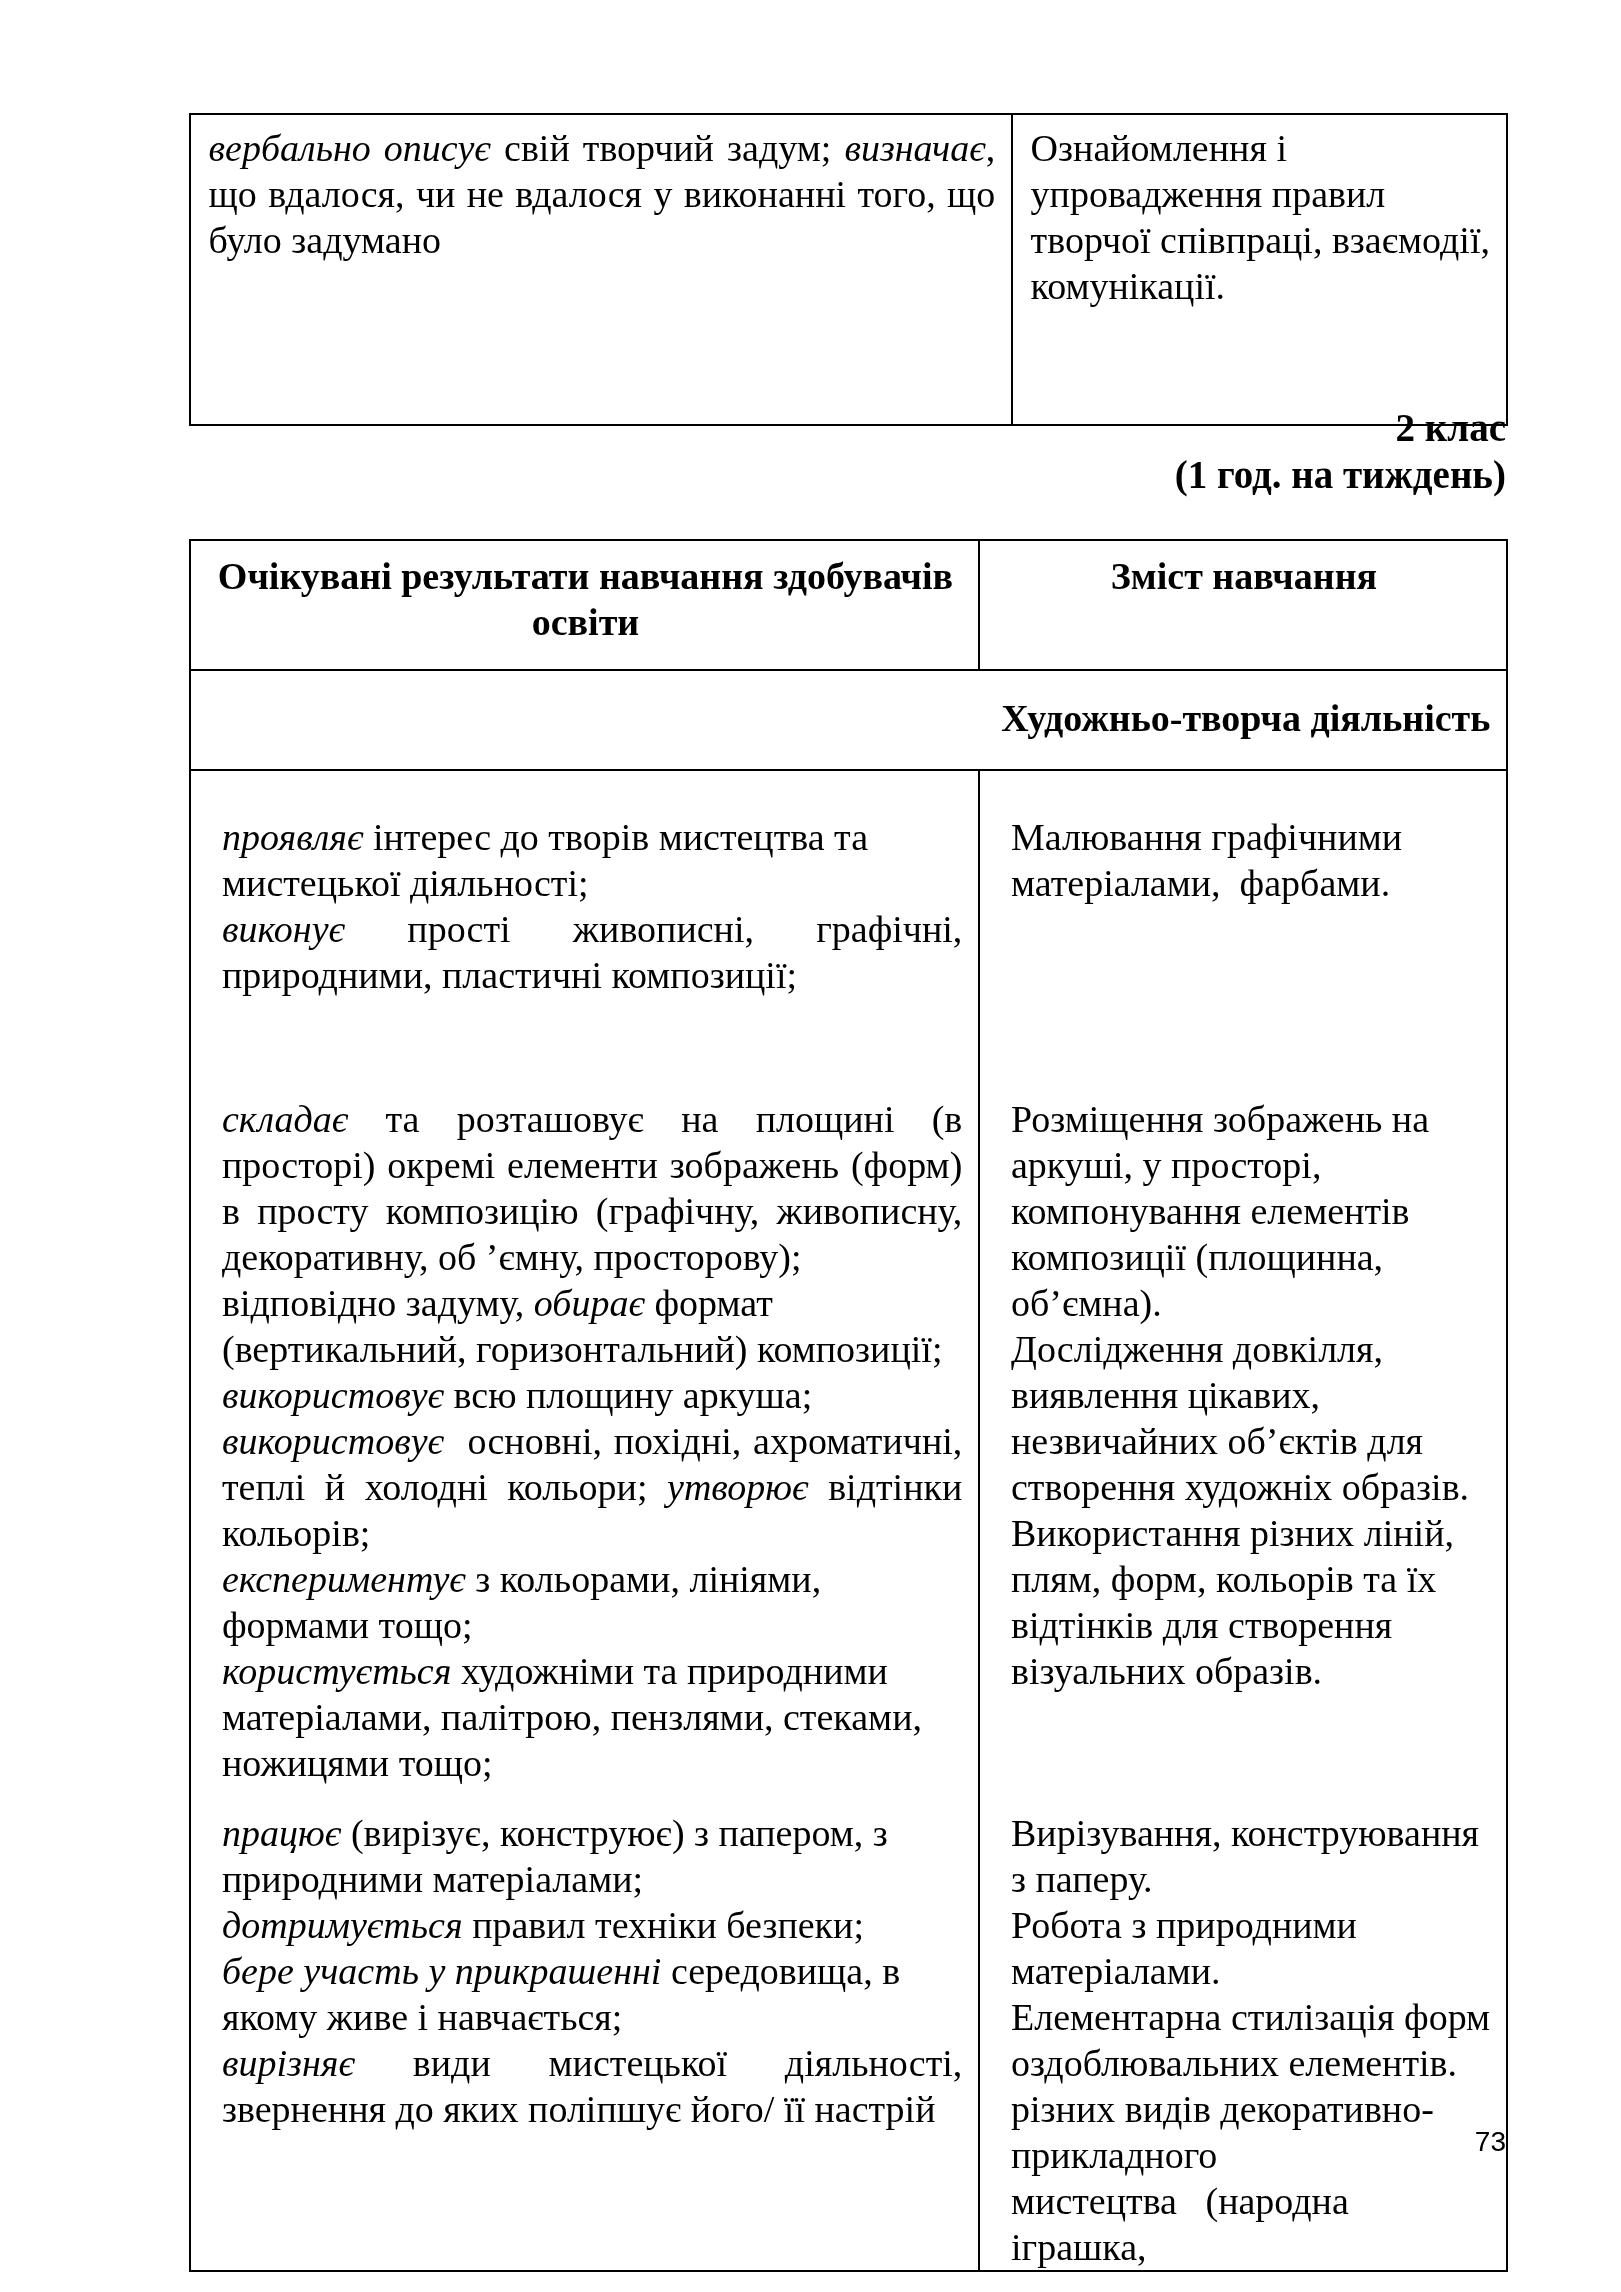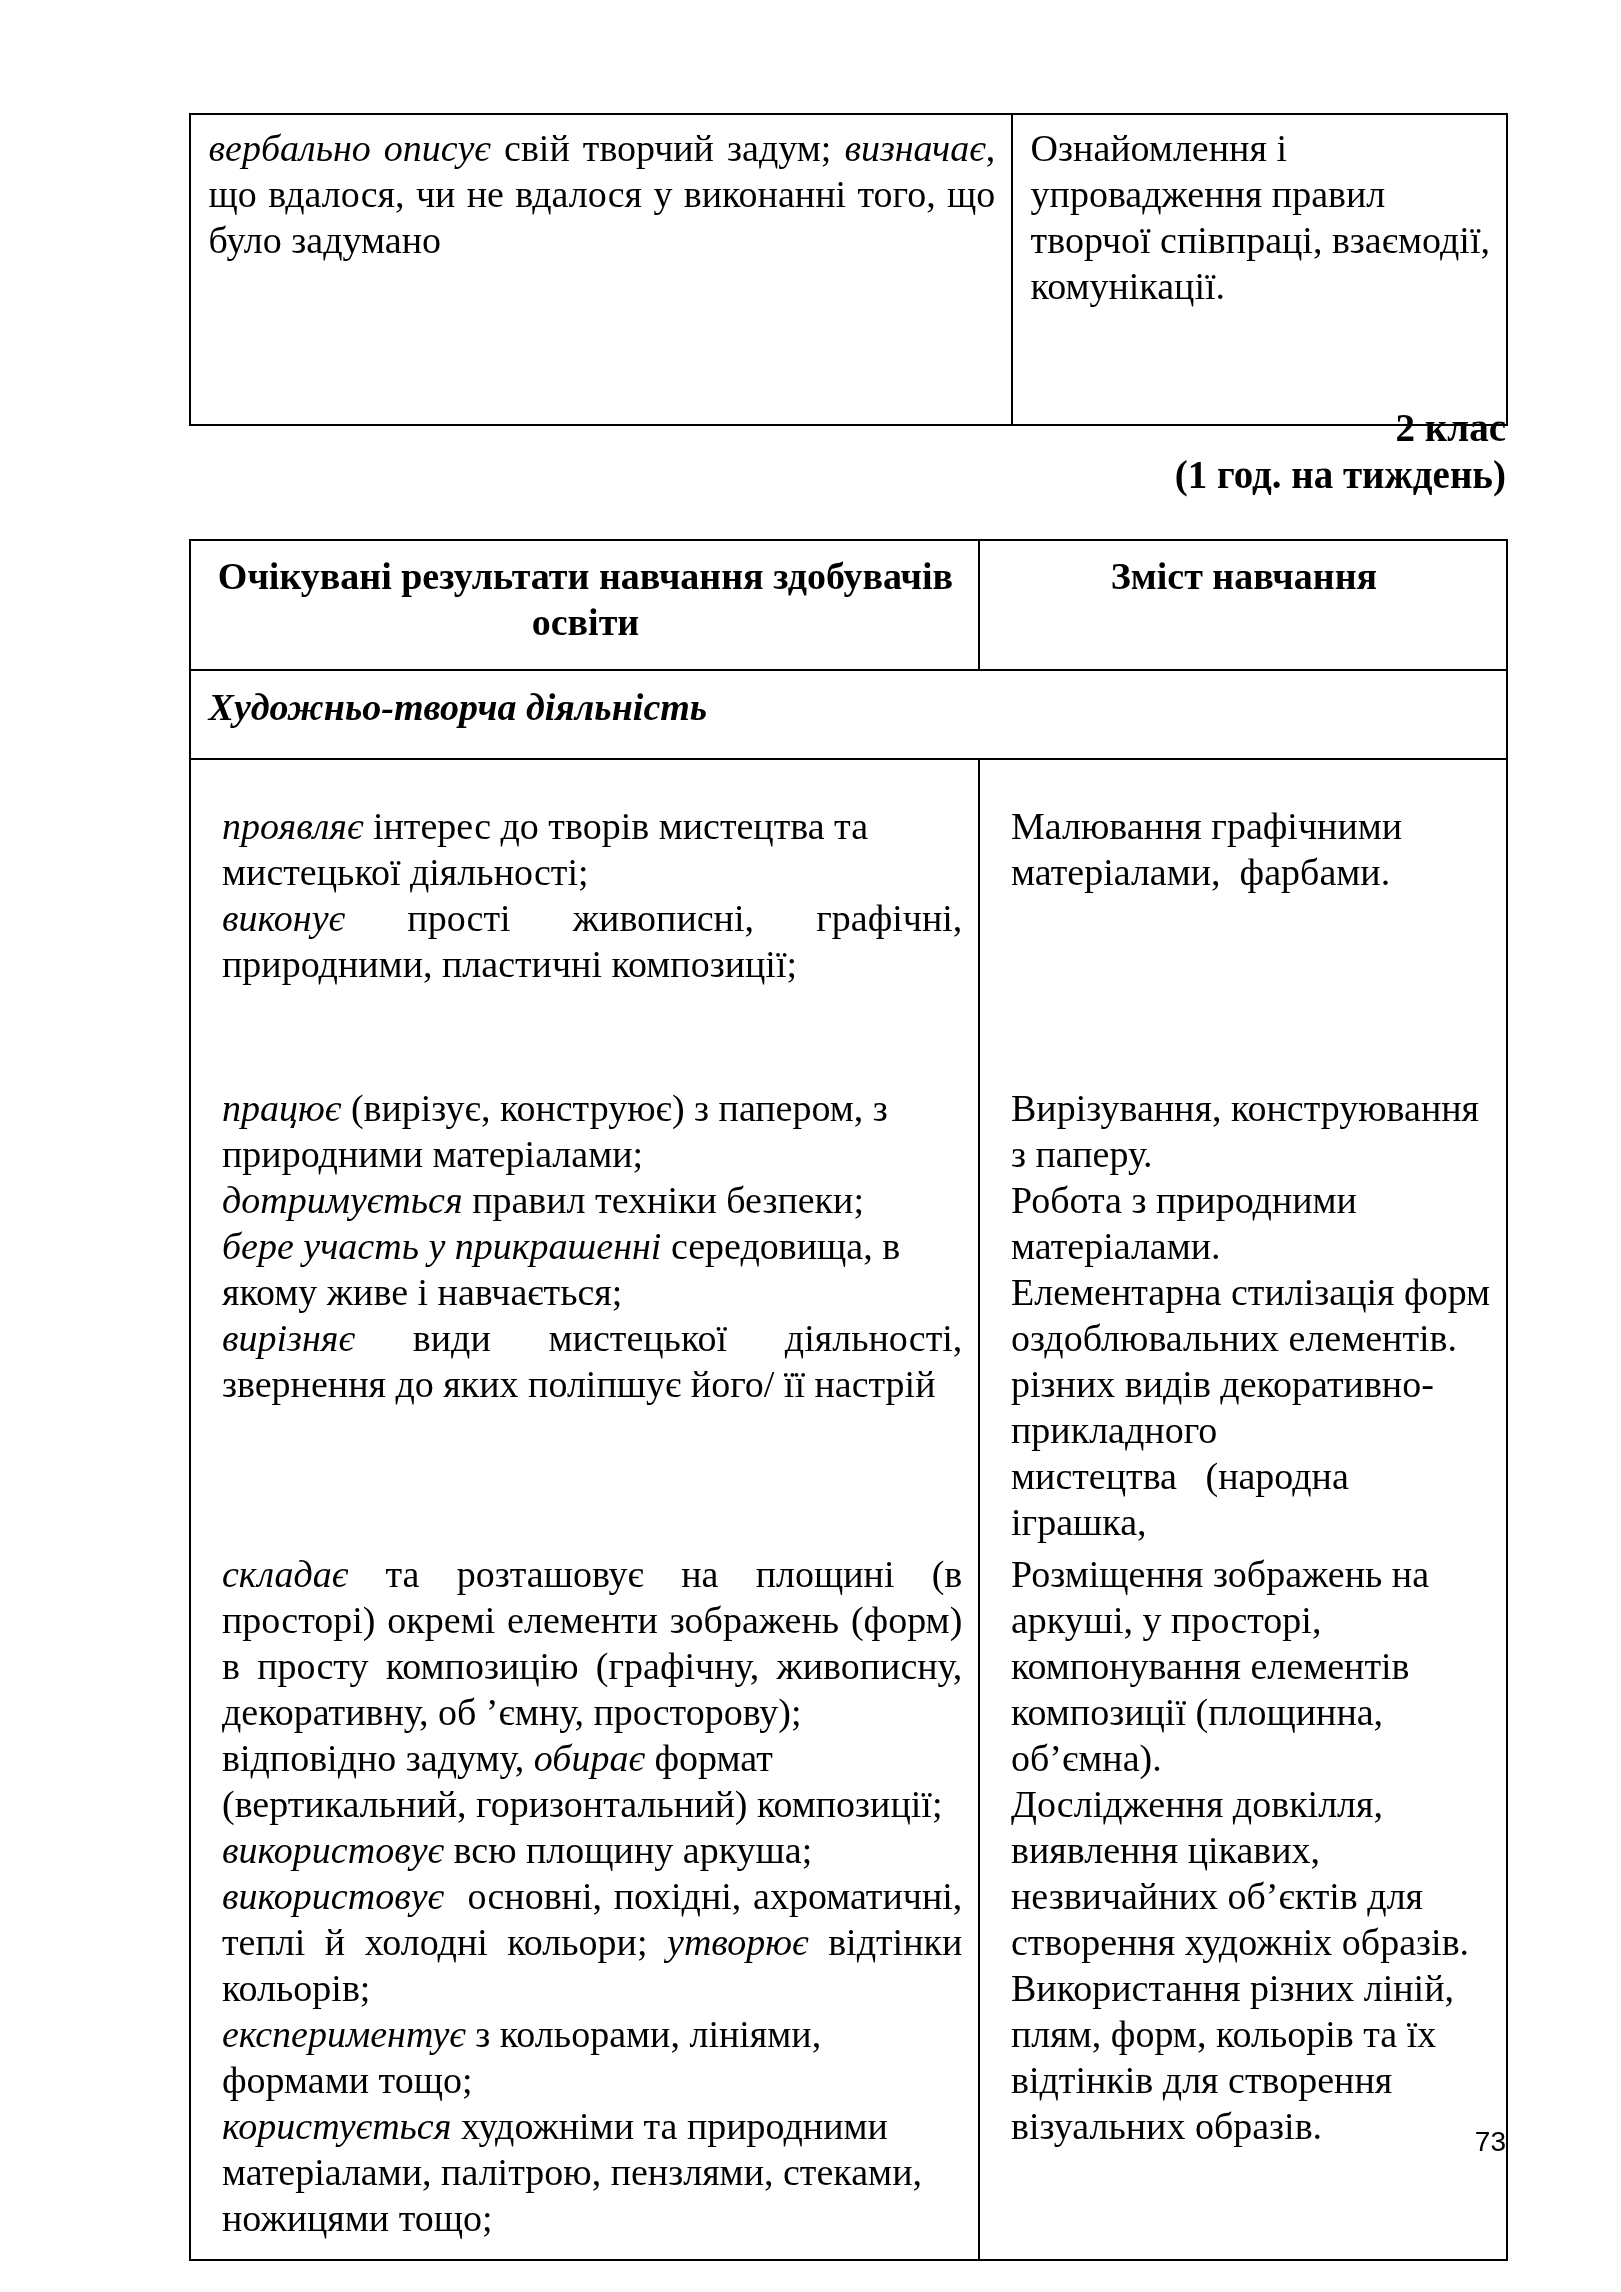--- a/index.html
+++ b/index.html
@@ -36,21 +36,21 @@
 
   
   .tbl-main { top:539px; width:1317px; height:1547px; border-bottom:2.9px solid #000; }
   .col-m1 { width:789px; } .col-m2 { width:528px; }
   .hdr-row td {
     height:116px; border-top:2.9px solid #000; border-bottom:2.9px solid #000;
     text-align:center; font-weight:bold; padding-top:11.8px;
   }
   .sec-row td {
     height:74px; border-bottom:2.9px solid #000;
-    text-align:left; font-weight:bold; padding-top:13px;font-style:italic;
+    text-align:right; font-weight:bold; padding-top:24px;
   }
   .row td { border-top:0; border-bottom:0;padding-left:31px; }
   .r1 td { height:276px; padding-top:43px; }
   .r2 td { height:708px; padding-top:5.9px; }
   .r3 td { padding-top:5.9px; }
 
   p { margin:0; padding:0; }
   .j { text-align:justify; }
 
   .pagenum {
@@ -102,48 +102,48 @@
       </tr>
       <tr class="row r1">
         <td>
             <p><i>проявляє</i><span> інтерес до творів мистецтва та мистецької діяльності;</span></p>
             <p class="j"><i>виконує</i><span> прості живописні, графічні, природними, пластичні композиції;</span></p>
           </td>
         <td>
             <p><span>Малювання графічними матеріалами,&nbsp; фарбами.</span></p>
           </td>
       </tr>
-      <tr class="row r3">
-        <td>
-            <p><i>працює</i><span> (вирізує, конструює) з папером, з природними матеріалами;</span></p>
-            <p><i>дотримується</i><span> правил техніки безпеки;</span></p>
-            <p><i>бере участь у прикрашенні</i><span> середовища, в якому живе і навчається;</span></p>
-            <p class="j"><i>вирізняє</i><span> види мистецької діяльності, звернення до яких поліпшує його/ її настрій</span></p>
-          </td>
-        <td>
-            <p><span>Вирізування, конструювання з паперу.</span></p>
-            <p><span>Робота з природними матеріалами.</span></p>
-            <p><span>Елементарна стилізація форм оздоблювальних елементів. різних видів декоративно-прикладного</span></p>
-            <p><span>мистецтва&nbsp;&nbsp; (народна іграшка,</span></p>
-          </td>
-      </tr>
       <tr class="row r2">
         <td>
             <p class="j"><i>складає</i><span> та розташовує на площині (в просторі) окремі елементи зображень (форм) в просту композицію (графічну, живописну, декоративну, об&nbsp;’ємну, просторову);</span></p>
             <p><span>відповідно задуму, </span><i>обирає</i><span> формат (вертикальний, горизонтальний) композиції;</span></p>
             <p><i>використовує</i><span> всю площину аркуша;</span></p>
             <p class="j"><i>використовує</i><span>&nbsp; основні, похідні, ахроматичні, теплі й холодні кольори; </span><i>утворює</i><span> відтінки кольорів;</span></p>
             <p><i>експериментує</i><span> з кольорами, лініями, формами тощо;</span></p>
             <p><i>користується</i><span> художніми та природними матеріалами, палітрою, пензлями, стеками, ножицями тощо;</span></p>
           </td>
         <td>
             <p><span>Розміщення зображень на аркуші, у просторі, компонування елементів композиції (площинна, об’ємна).</span></p>
             <p><span>Дослідження довкілля, виявлення цікавих, незвичайних об’єктів для створення художніх образів.</span></p>
             <p><span>Використання різних ліній, плям, форм, кольорів та їх відтінків для створення візуальних образів.</span></p>
           </td>
       </tr>
+      <tr class="row r3">
+        <td>
+            <p><i>працює</i><span> (вирізує, конструює) з папером, з природними матеріалами;</span></p>
+            <p><i>дотримується</i><span> правил техніки безпеки;</span></p>
+            <p><i>бере участь у прикрашенні</i><span> середовища, в якому живе і навчається;</span></p>
+            <p class="j"><i>вирізняє</i><span> види мистецької діяльності, звернення до яких поліпшує його/ її настрій</span></p>
+          </td>
+        <td>
+            <p><span>Вирізування, конструювання з паперу.</span></p>
+            <p><span>Робота з природними матеріалами.</span></p>
+            <p><span>Елементарна стилізація форм оздоблювальних елементів. різних видів декоративно-прикладного</span></p>
+            <p><span>мистецтва&nbsp;&nbsp; (народна іграшка,</span></p>
+          </td>
+      </tr>
     </tbody>
   </table>
 
   <div class="pagenum">73</div>
 
 </div>
 
 
 </body></html>

